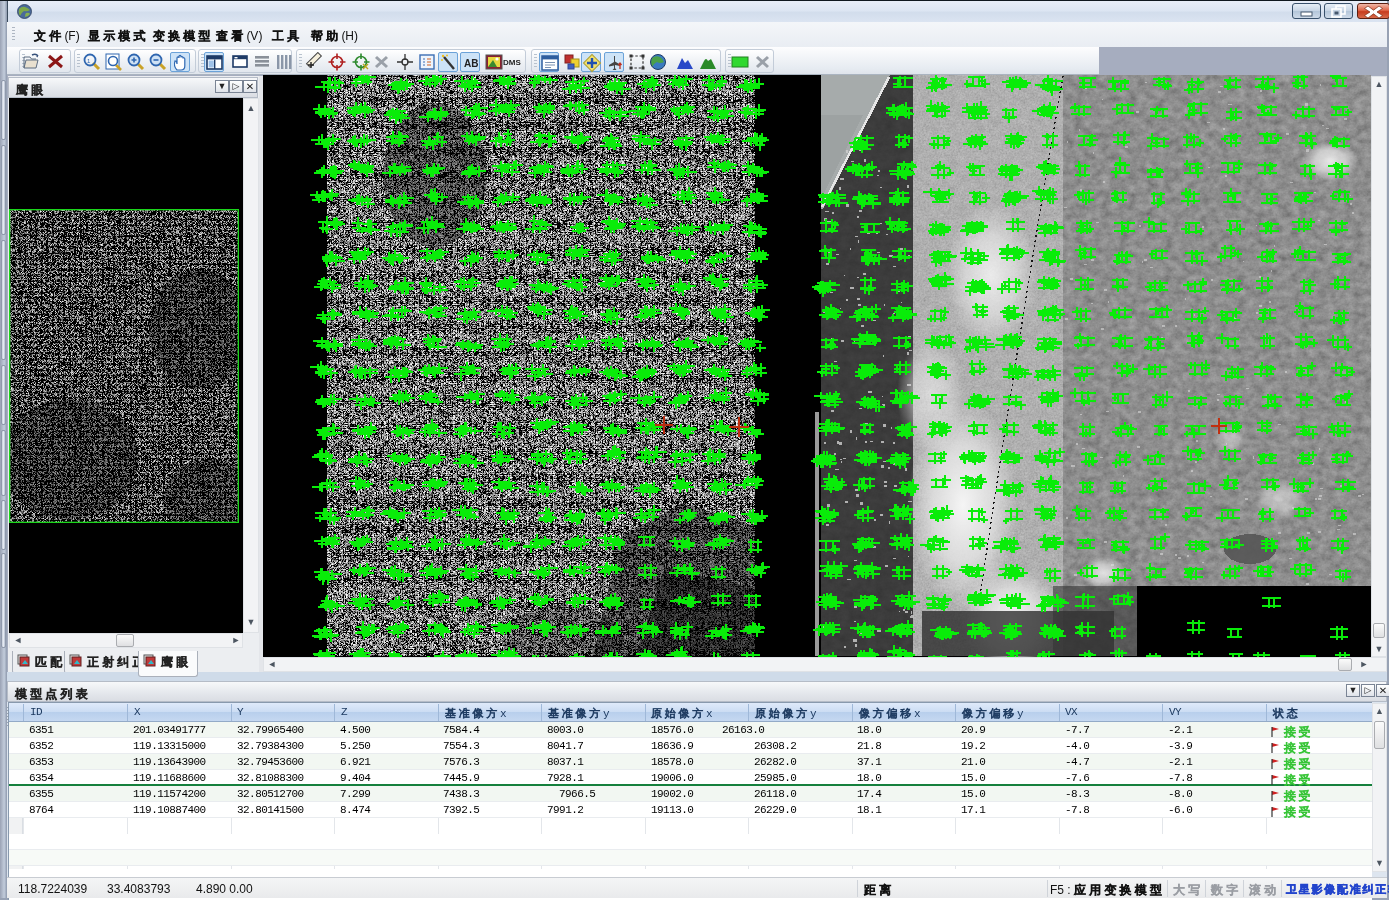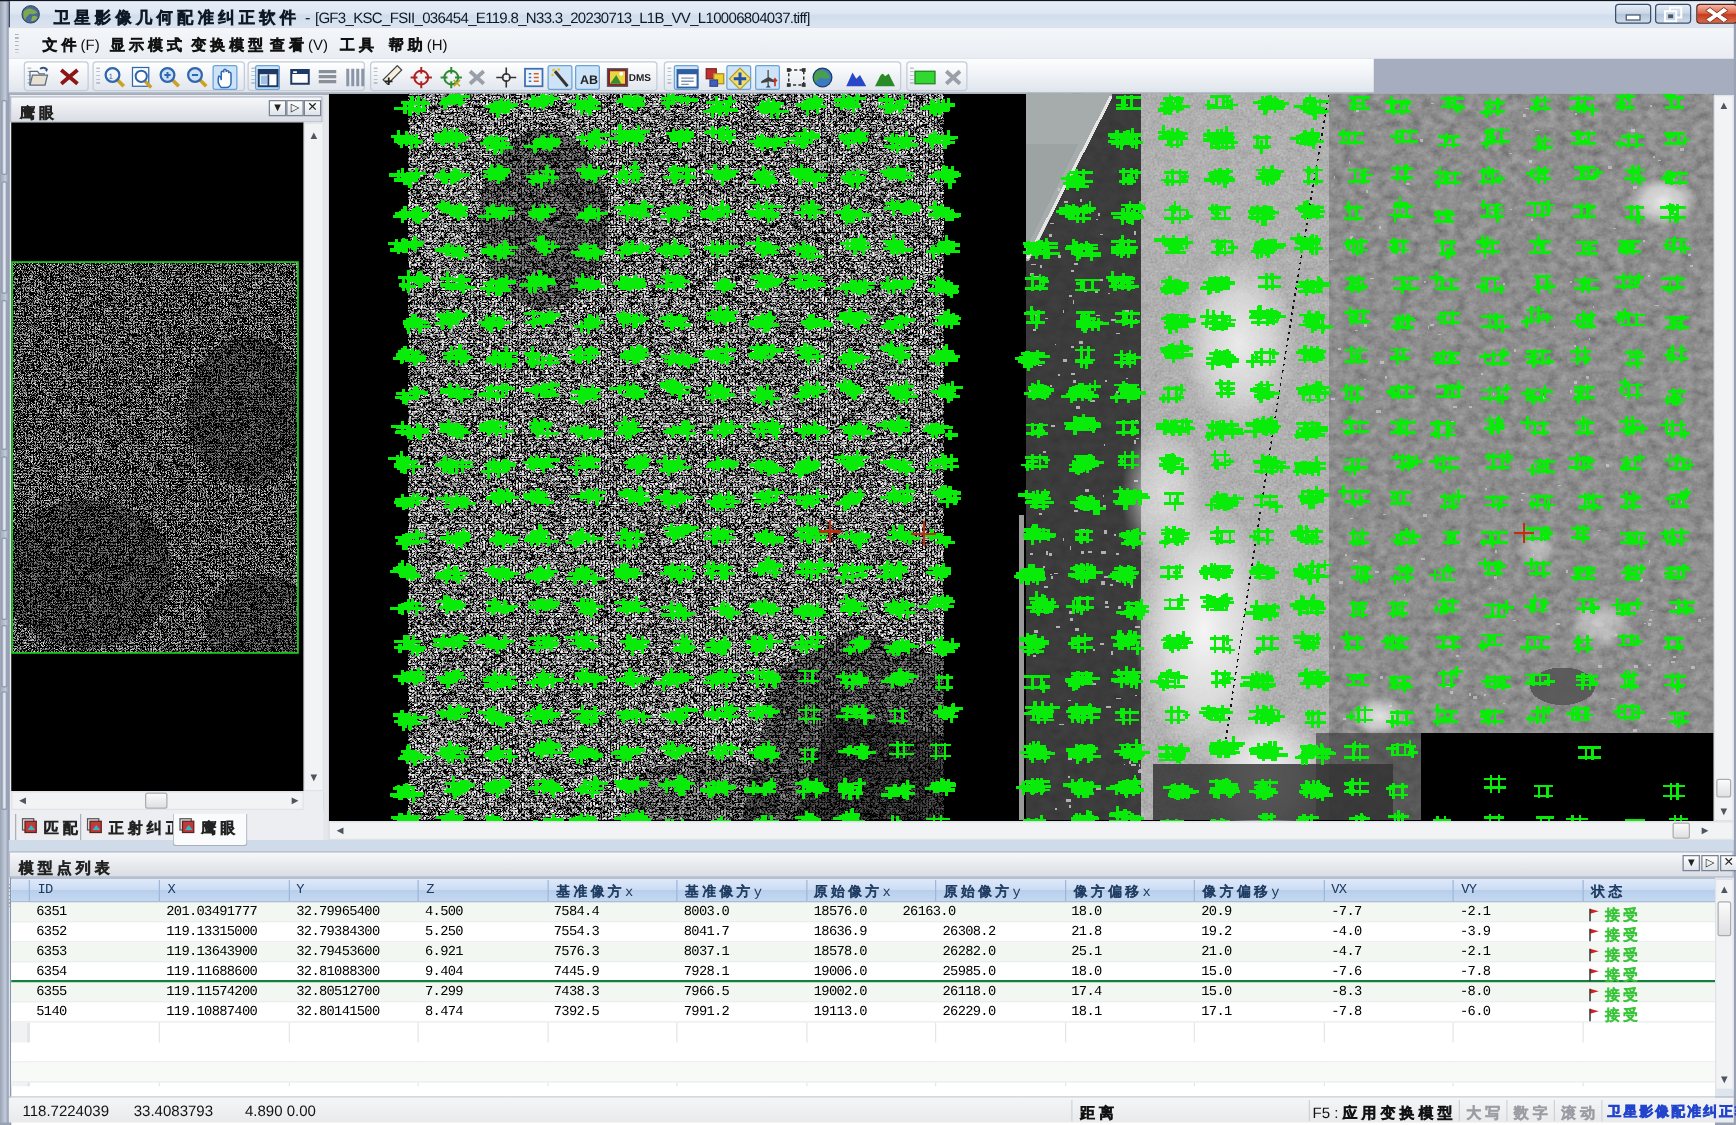--- a/index.html
+++ b/index.html
@@ -65,21 +65,20 @@
     <div class="abs" style="left:1px;top:500px;width:5px;height:50px;background:linear-gradient(90deg,#c6cedd,#e4e9f1 50%,#b3bdcf);border:1px solid #8f99ab;border-radius:2px"></div>
     <div class="abs" style="left:1px;top:553px;width:5px;height:95px;background:linear-gradient(90deg,#c6cedd,#e4e9f1 50%,#b3bdcf);border:1px solid #8f99ab;border-radius:2px"></div>
     <div id="topline" class="abs"></div>
     <div id="title" class="abs">
       <svg class="abs" style="left:9px;top:3px" width="15" height="15" viewBox="0 0 15 15">
         <circle cx="7.5" cy="7.5" r="7" fill="#4a6a9a"></circle>
         <path d="M2 5 Q5 2 8 3 Q11 4 13 6 Q10 8 7 7 Q4 9 3 12 Q1 9 2 5Z" fill="#7ea84a"></path>
         <path d="M9 9 Q12 8 13 10 Q11 13 8 13 Q8 10 9 9Z" fill="#88b050"></path>
         <circle cx="7.5" cy="7.5" r="7" fill="none" stroke="#2c3f5e" stroke-width="0.8"></circle>
       </svg>
-      <span class="txt"><span class="cj">卫星影像几何配准纠正软件</span> - <span style="font-size:12px;letter-spacing:-0.045em">[GF3_KSC_FSII_036454_E119.8_N33.3_20230713_L1B_VV_L10006804037.tiff]</span></span>
       <div class="wbtn min"><svg width="27" height="14">
           <rect x="8" y="8" width="11" height="4" fill="#fff" stroke="#46586e"></rect>
         </svg></div>
       <div class="wbtn max"><svg width="27" height="14">
           <rect x="11" y="2" width="9" height="8" fill="none" stroke="#fff" stroke-width="1.6"></rect>
           <rect x="7" y="5" width="9" height="8" fill="#c8d6e6" stroke="#fff" stroke-width="1.6"></rect>
           <rect x="9.5" y="7.5" width="4" height="3" fill="#46586e"></rect>
         </svg></div>
       <div class="wbtn cls"><svg width="31" height="14">
           <path d="M10 2 L15.5 6.2 L21 2 L24.5 4.5 L19 8 L24.5 11.5 L21 14 L15.5 9.8 L10 14 L6.5 11.5 L12 8 L6.5 4.5Z" fill="#fff" stroke="#7d2a12" stroke-width="0.7"></path>
@@ -1452,21 +1451,21 @@
       </div>
       <div class="trow" style="top:51px;background:#f2f7f2;border-bottom:1px solid #e9ecef">
         <span class="tcell" style="left:20px">6353</span>
         <span class="tcell" style="left:124px">119.13643900</span>
         <span class="tcell" style="left:228px">32.79453600</span>
         <span class="tcell" style="left:331px">6.921</span>
         <span class="tcell" style="left:434px">7576.3</span>
         <span class="tcell" style="left:538px">8037.1</span>
         <span class="tcell" style="left:642px">18578.0</span>
         <span class="tcell" style="left:745px">26282.0</span>
-        <span class="tcell" style="left:848px">25.1</span>
+        <span class="tcell" style="left:848px">37.1</span>
         <span class="tcell" style="left:952px">21.0</span>
         <span class="tcell" style="left:1056px">-4.7</span>
         <span class="tcell" style="left:1159px">-2.1</span>
         <span class="tcell" style="left:1262px"><svg width="10" height="12" viewBox="0 0 10 12" style="vertical-align:-2px;margin-right:3px">
             <path d="M1 1 L8 3 L1 5 Z" fill="#d02020"></path>
             <line x1="1" y1="1" x2="1" y2="11" stroke="#333" stroke-width="1.2"></line>
           </svg><span style="color:#35c435;font-family:'Liberation Sans';letter-spacing:.2em;-webkit-text-stroke:.06em #35c435;font-size:12px">接受</span></span>
       </div>
       <div class="trow" style="top:67px;background:#ffffff;border-bottom:2px solid #15803d">
         <span class="tcell" style="left:20px">6354</span>
@@ -1485,34 +1484,34 @@
             <path d="M1 1 L8 3 L1 5 Z" fill="#d02020"></path>
             <line x1="1" y1="1" x2="1" y2="11" stroke="#333" stroke-width="1.2"></line>
           </svg><span style="color:#35c435;font-family:'Liberation Sans';letter-spacing:.2em;-webkit-text-stroke:.06em #35c435;font-size:12px">接受</span></span>
       </div>
       <div class="trow" style="top:83px;background:#f2f7f2;border-bottom:1px solid #e9ecef">
         <span class="tcell" style="left:20px">6355</span>
         <span class="tcell" style="left:124px">119.11574200</span>
         <span class="tcell" style="left:228px">32.80512700</span>
         <span class="tcell" style="left:331px">7.299</span>
         <span class="tcell" style="left:434px">7438.3</span>
-        <span class="tcell" style="left:538px">7966.5</span>
+        <span class="tcell" style="left:550px">7966.5</span>
         <span class="tcell" style="left:642px">19002.0</span>
         <span class="tcell" style="left:745px">26118.0</span>
         <span class="tcell" style="left:848px">17.4</span>
         <span class="tcell" style="left:952px">15.0</span>
         <span class="tcell" style="left:1056px">-8.3</span>
         <span class="tcell" style="left:1159px">-8.0</span>
         <span class="tcell" style="left:1262px"><svg width="10" height="12" viewBox="0 0 10 12" style="vertical-align:-2px;margin-right:3px">
             <path d="M1 1 L8 3 L1 5 Z" fill="#d02020"></path>
             <line x1="1" y1="1" x2="1" y2="11" stroke="#333" stroke-width="1.2"></line>
           </svg><span style="color:#35c435;font-family:'Liberation Sans';letter-spacing:.2em;-webkit-text-stroke:.06em #35c435;font-size:12px">接受</span></span>
       </div>
       <div class="trow" style="top:99px;background:#ffffff;border-bottom:1px solid #e9ecef">
-        <span class="tcell" style="left:20px">5140</span>
+        <span class="tcell" style="left:20px">8764</span>
         <span class="tcell" style="left:124px">119.10887400</span>
         <span class="tcell" style="left:228px">32.80141500</span>
         <span class="tcell" style="left:331px">8.474</span>
         <span class="tcell" style="left:434px">7392.5</span>
         <span class="tcell" style="left:538px">7991.2</span>
         <span class="tcell" style="left:642px">19113.0</span>
         <span class="tcell" style="left:745px">26229.0</span>
         <span class="tcell" style="left:848px">18.1</span>
         <span class="tcell" style="left:952px">17.1</span>
         <span class="tcell" style="left:1056px">-7.8</span>

